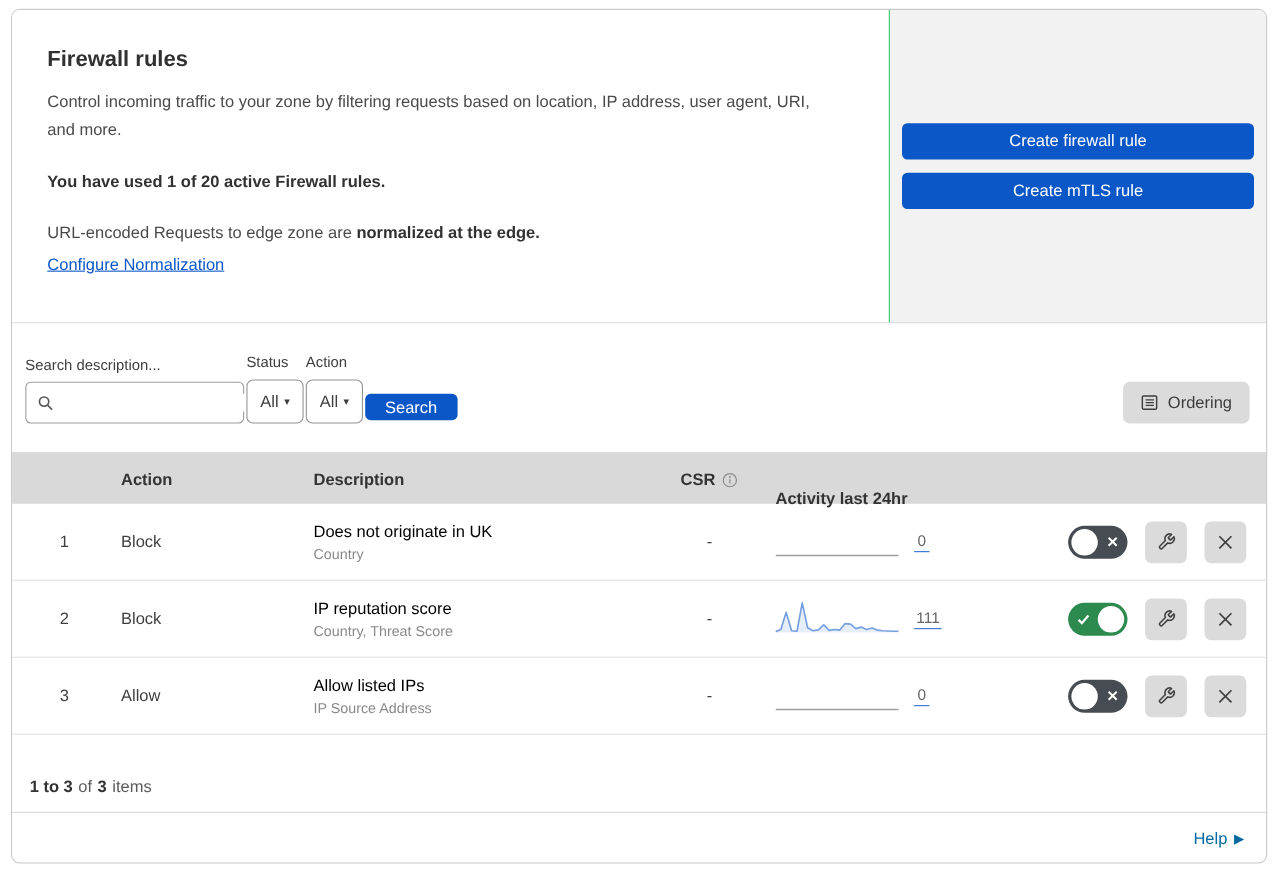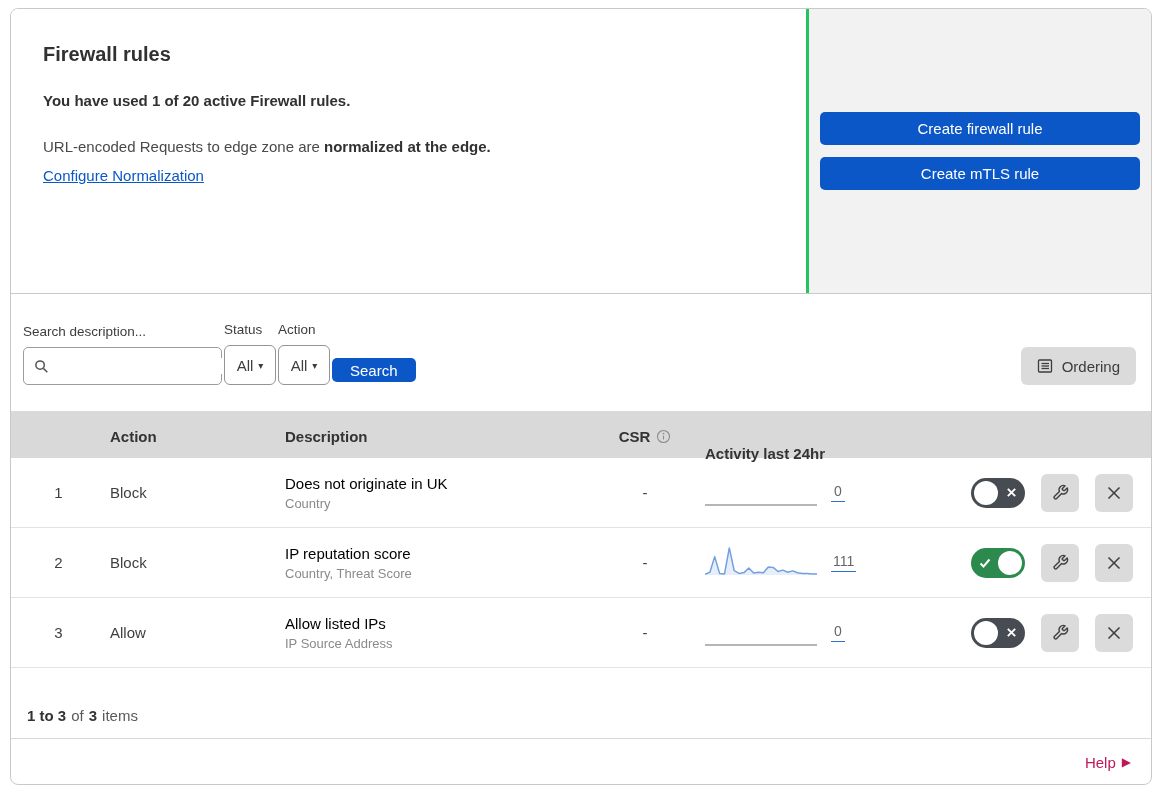--- a/index.html
+++ b/index.html
@@ -3,21 +3,21 @@
 <meta charset="utf-8">
 <style>
   * { box-sizing: border-box; margin: 0; padding: 0; }
   html,body { background:#fff; width:1161px; height:791px;
     font-family:"Liberation Sans", sans-serif; color:#3d3d3d; }
   .card { position:absolute; left:10px; top:8px; width:1142px; height:777px;
     border:1px solid #c9c9c9; border-radius:8px; background:#fff; overflow:hidden; }
 
   
   .top { display:flex; height:285px; border-bottom:1px solid #c9c9c9; }
-  .top-left { flex:1; border-right:3px solid #22c55e; padding:34px 40px 0 32px; background:#fff; }
+  .top-left { flex:1; border-right:1px solid #22c55e; padding:34px 40px 0 32px; background:#fff; }
   .top-right { width:342px; background:#f2f2f2; display:flex; flex-direction:column;
     justify-content:center; align-items:center; gap:12px; }
   .page-title { font-size:20px; font-weight:700; color:#313131; margin-bottom:14px; }
   .desc { font-size:15px; color:#4a4a4a; line-height:1.7; max-width:720px; }
   .usage { font-size:15px; font-weight:700; color:#313131; margin-top:26px; }
   .norm { font-size:15px; color:#4a4a4a; margin-top:26px; line-height:1.6; }
   .norm b { color:#313131; }
   .link { color:#0b57c7; text-decoration:underline; font-size:15px; cursor:pointer; display:inline-block; margin-top:8px; }
   .btn-primary { width:320px; height:33px; background:#0b57c7; color:#fff; border:none;
     border-radius:5px; font-size:15px; font-family:inherit; cursor:pointer; }
@@ -68,31 +68,32 @@
   .toggle.off .icon-left { visibility:hidden; }
   .iconbtn { width:38px; height:38px; background:#dbdbdb; border:none; border-radius:6px;
     display:flex; align-items:center; justify-content:center; cursor:pointer; flex:none; }
 
   
   .tfoot { height:71px; display:flex; align-items:flex-end; padding:0 16px 14px 16px;
     font-size:15px; color:#5a5a5a; border-bottom:1px solid #d9d9d9; }
   .tfoot b { color:#333; }
   .tfoot span { margin-right:5px; }
   .helpbar { height:46px; display:flex; align-items:center; justify-content:flex-end; padding-right:20px; }
-  .help-link { color:#be185d; font-size:15px; display:flex; align-items:center; gap:6px; cursor:pointer; text-decoration:none; }
+  .help-link { color:#0369a1; font-size:15px; display:flex; align-items:center; gap:6px; cursor:pointer; text-decoration:none; }
   .help-link .arrow { font-size:12px; }
 </style>
 </head>
 <body>
 
 <div class="card">
 
   <div class="top">
     <div class="top-left">
       <div class="page-title">Firewall rules</div>
+      <div class="desc">Control incoming traffic to your zone by filtering requests based on location, IP address, user agent, URI, and more.</div>
       <div class="usage">You have used 1 of 20 active Firewall rules.</div>
       <div class="norm">
         <span>URL-encoded Requests to edge zone are</span>
         <b>normalized at the edge.</b>
       </div>
       <a class="link">Configure Normalization</a>
     </div>
     <div class="top-right">
       <button class="btn-primary">Create firewall rule</button>
       <button class="btn-primary">Create mTLS rule</button>

